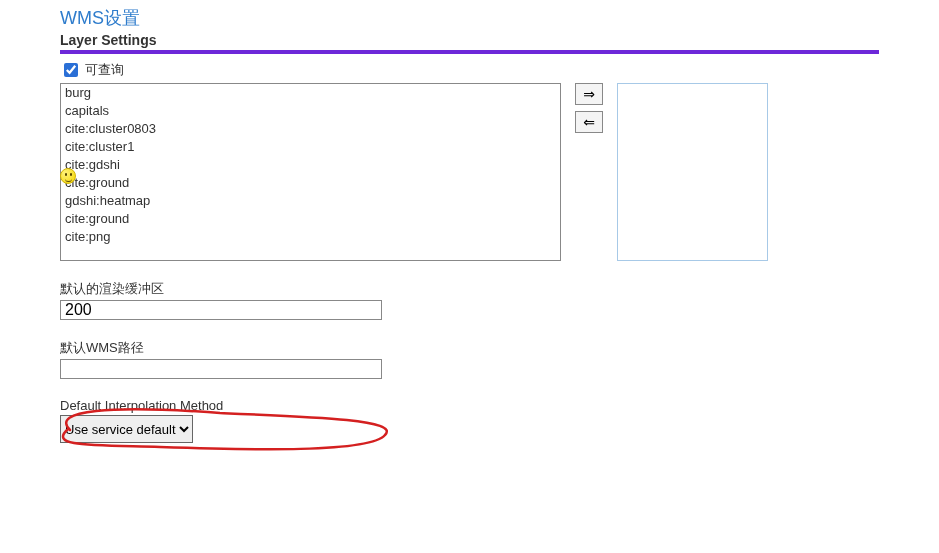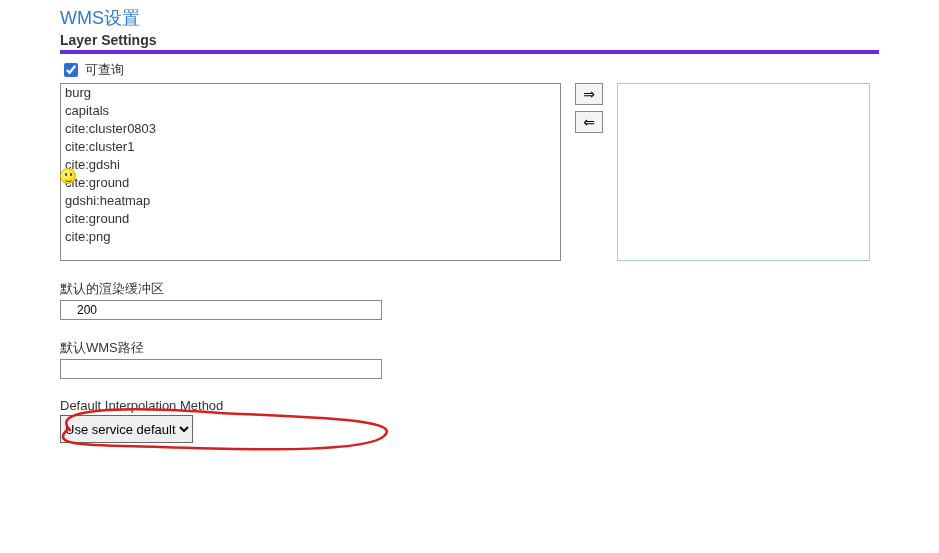--- a/index.html
+++ b/index.html
@@ -68,21 +68,21 @@
     .smiley::after {
       content: "";
       position: absolute;
       left: 4px; top: 9px;
       width: 7px; height: 3px;
       border-bottom: 1.5px solid #5a4a00;
       border-radius: 0 0 6px 6px;
     }
     .styles-layout {
       margin-top: 4px;
-      width: 810px;
+      width: 708px;
     }
     .styles-headers {
       display: flex;
       width: 100%;
     }
     .col-left-head, .col-right-head {
       background: #eaf3fa;
       border: 1px solid #a7c9e7;
       text-align: center;
       font-size: 13px;
@@ -135,22 +135,22 @@
       flex: 1;
       height: 178px;
       border: 1px solid #a7c9e7;
       overflow: auto;
       background: #fff;
     }
     .text-input {
       width: 322px;
       height: 20px;
       border: 1px solid #888;
-      padding: 0 16px;
-      font-size: 12px;
+      padding: 0 4px;
+      font-size: 16px;
     }
     select.interp {
       height: 28px;
       font-size: 13px;
       border: 1px solid #666;
     }
     .annotation {
       position: absolute;
       pointer-events: none;
     }

